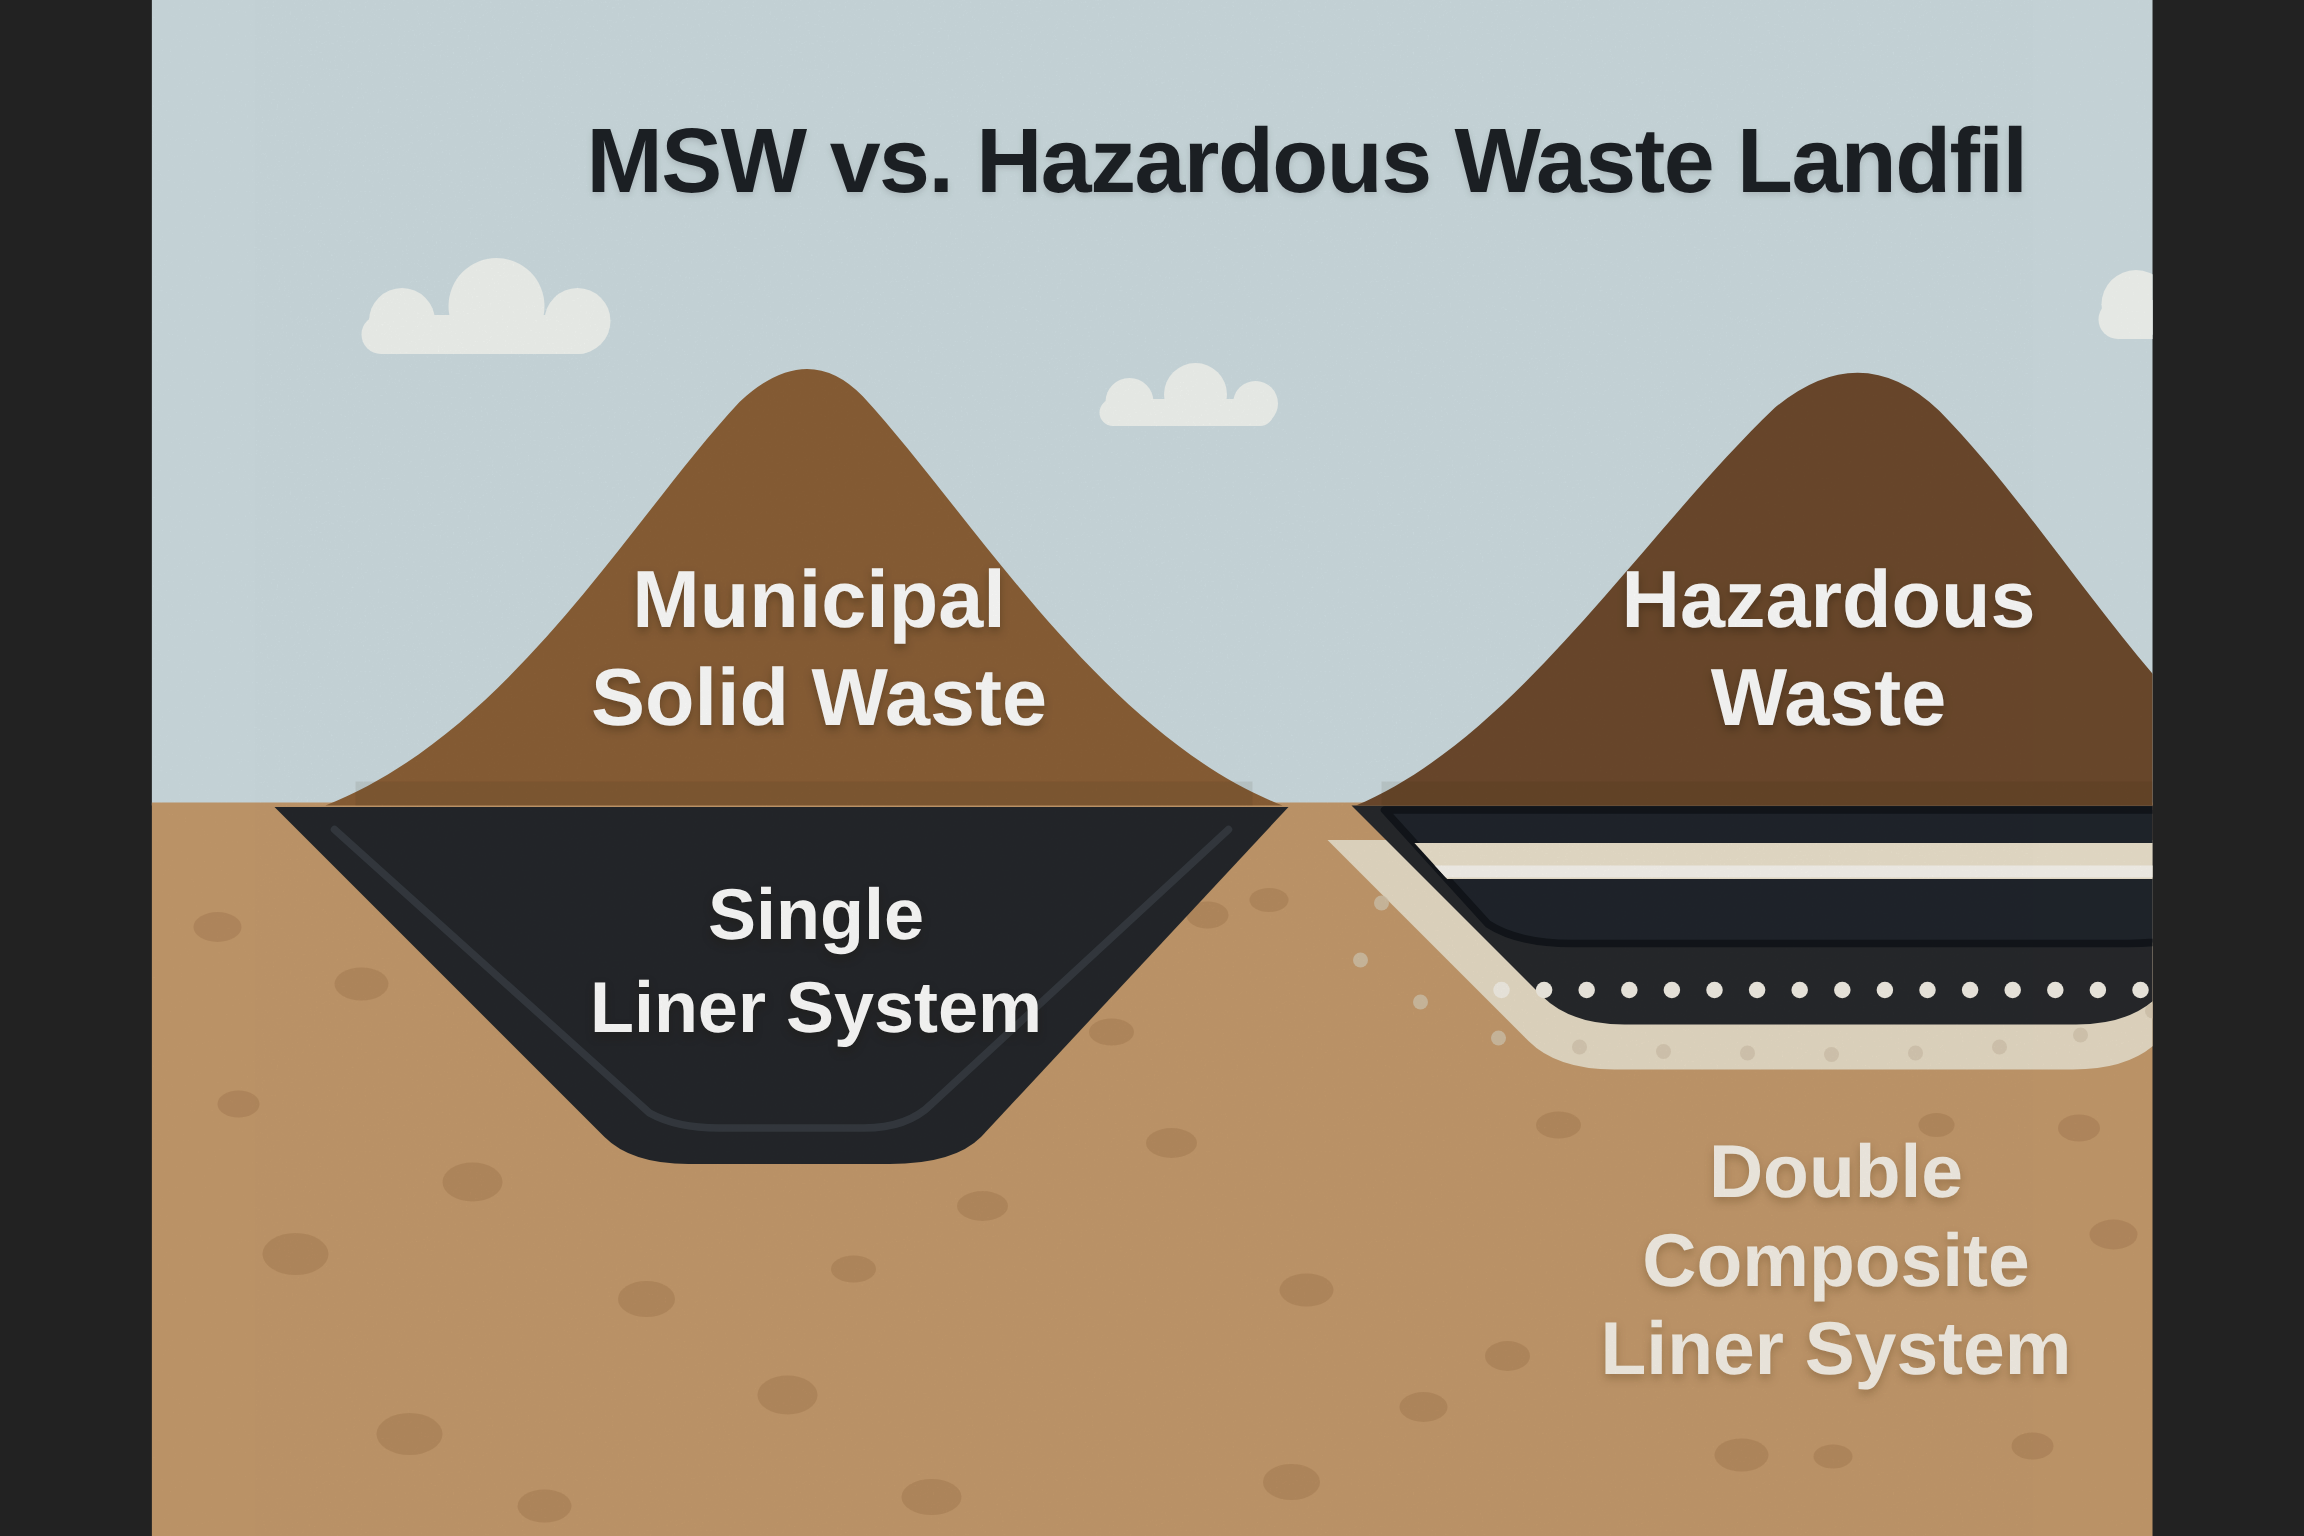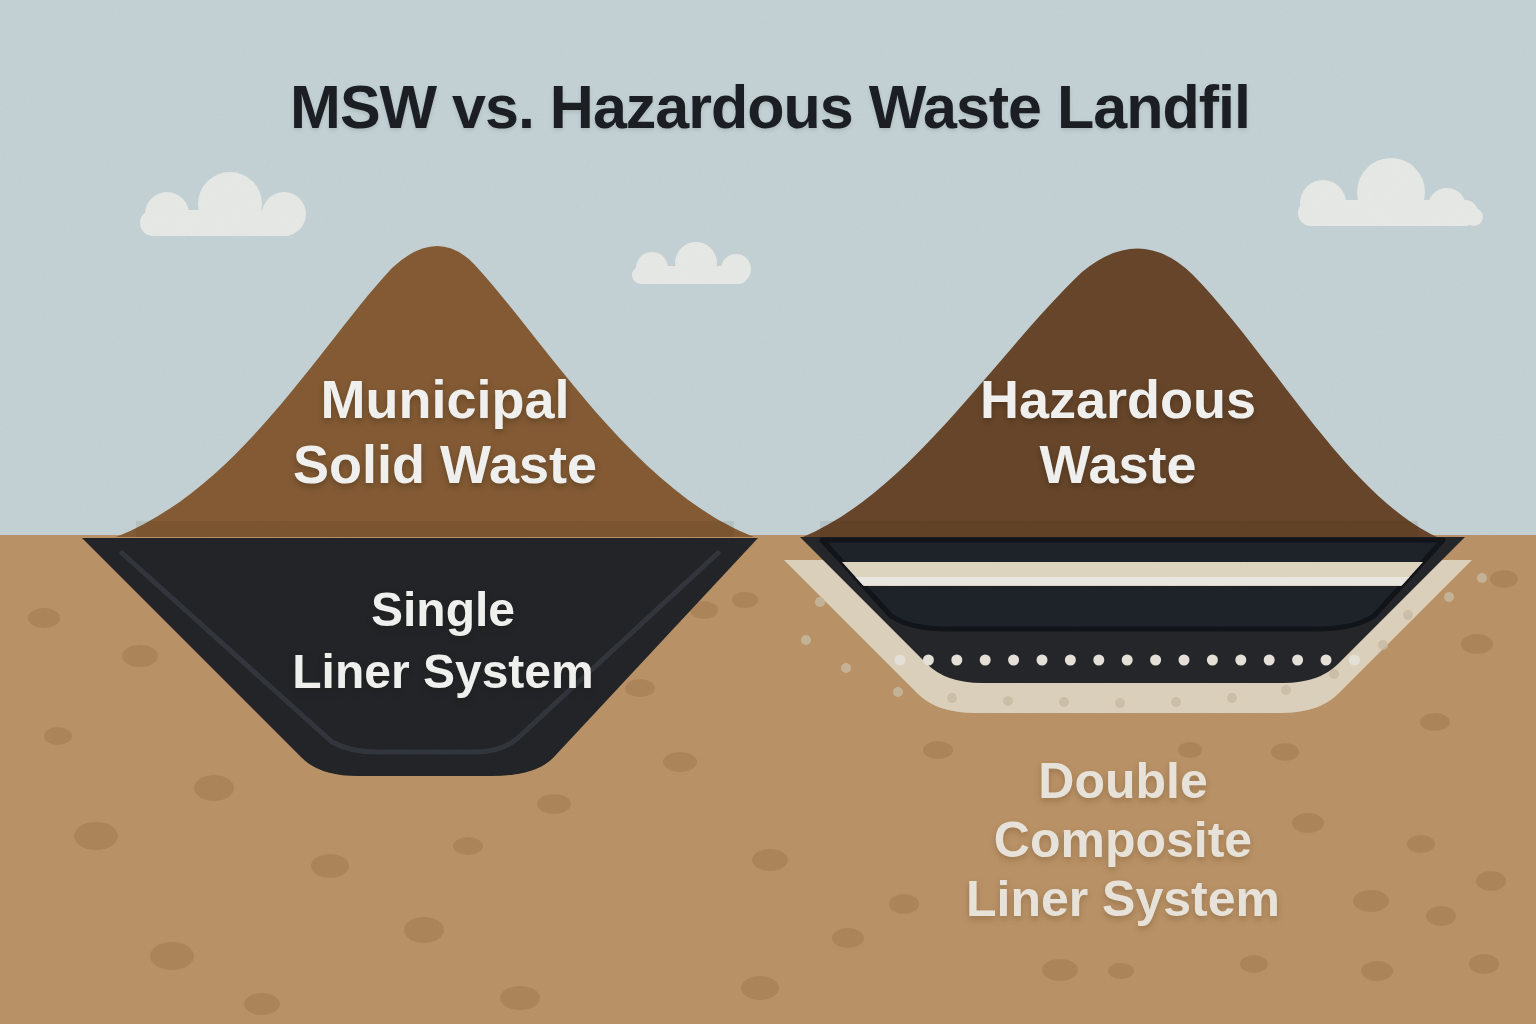--- a/index.html
+++ b/index.html
@@ -1,18 +1,18 @@
 <!DOCTYPE html>
 <html style="--sky: #cedde1; --cloud: #f2f5f1; --ground: #c49a6c; --ground_spot: #a97d52; --left_mound: #8b6037; --right_mound: #6d4a2d; --liner_dark: #24272b; --liner_inner_line: #383e44; --black_outer: #27292c; --navy_inner: #20252c; --navy_stroke: #12161b; --cream: #e6dbc5; --cream_speckle: #d3c6ae; --stripe_cream: #eae1cc; --stripe_white: #f7f4ed; --leachate_dot: #f2eee4; --title_text: #1d2126; --label_white: #fdfdfc; --label_cream: #f5f0e6;"><head>
 <meta charset="utf-8">
 <style>
   html,body{margin:0;padding:0;background:#222;}
   .stage{
     position:relative;
-    width:1536px;height:1024px;
+    width:1334px;height:1024px;
     margin:0 auto;
     overflow:hidden;
     font-family:"Liberation Sans","DejaVu Sans",sans-serif;
   }
   svg{display:block;width:1536px;height:1024px;}
 
   .sky{fill:var(--sky);}
   .ground{fill:var(--ground);}
   .cloud{fill:var(--cloud);}
   .ground-spots ellipse{fill:var(--ground_spot);opacity:.45;}

